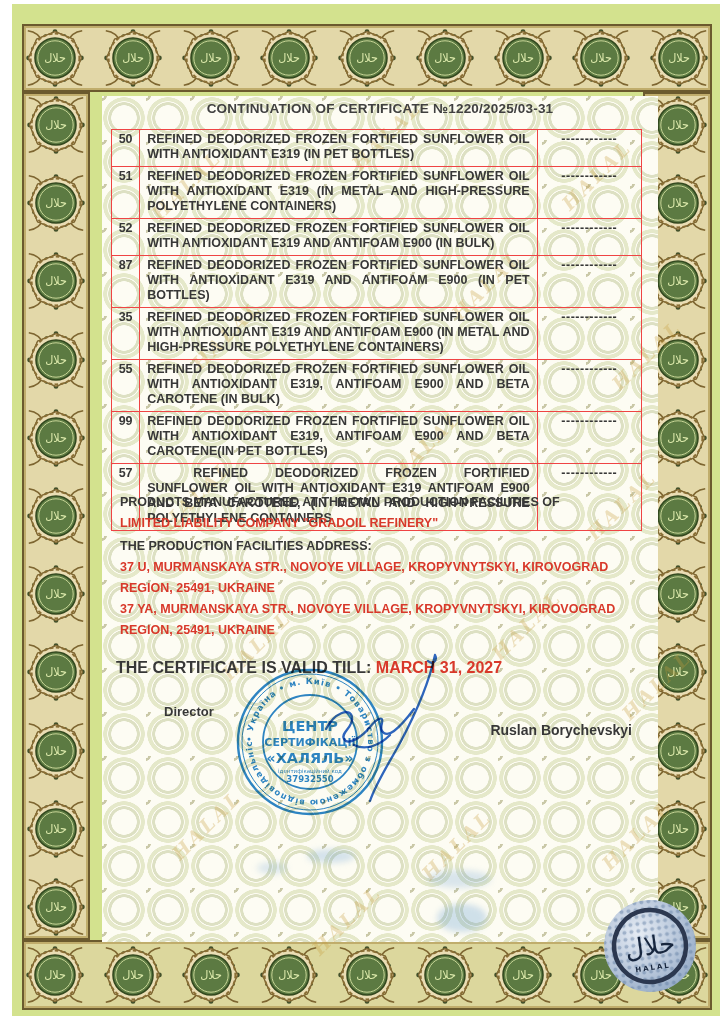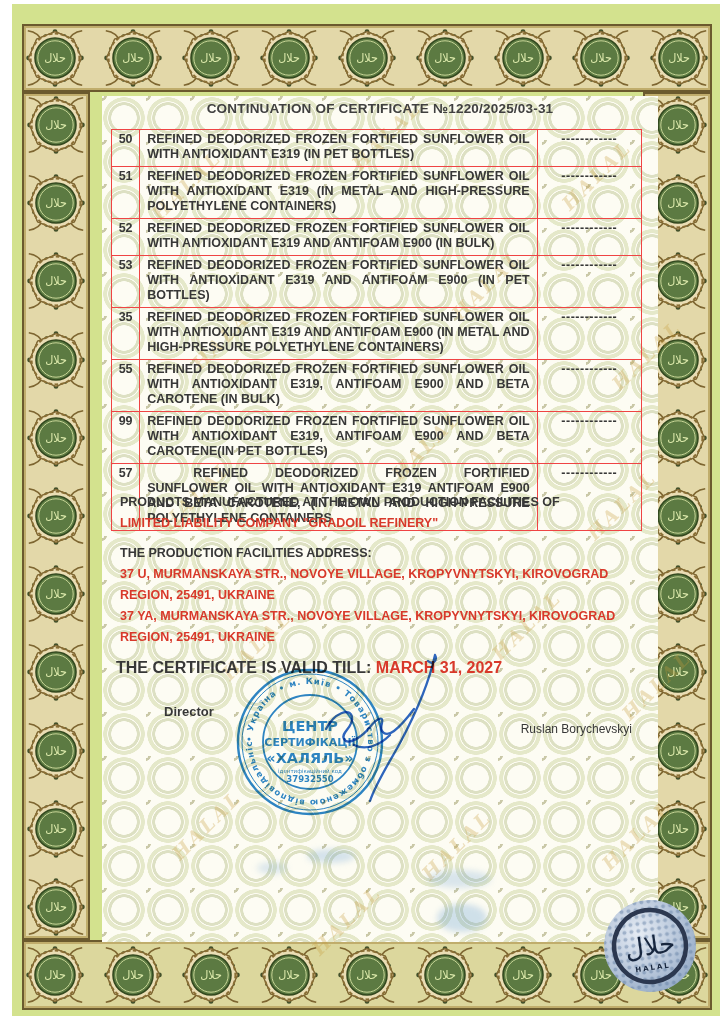--- a/index.html
+++ b/index.html
@@ -33,24 +33,24 @@
   table.tbl{position:absolute;left:99px;top:125px;width:531px;border-collapse:collapse;
             font-size:12.5px;font-weight:bold;color:#373737;}
   .tbl td{border:1px solid #ef4444;vertical-align:top;line-height:1.2;padding:2px 4px 4px;background:transparent;}
   td.no{width:26px;text-align:center;padding:2px 1px;}
   td.desc{width:403px;text-align:justify;padding:2px 7px 4px;margin-left:27px;}
   td.dash{width:102px;text-align:center;letter-spacing:.5px;}
   td.desc.indent{text-indent:46px;}
   .block{position:absolute;left:108px;top:488px;width:505px;font-size:12.5px;font-weight:bold;
          color:#373737;line-height:21px;}
   .red{color:#d8382a;}
-  .addr-head{margin-top:9px;}
+  .addr-head{margin-top:2px;}
   .valid{position:absolute;left:104px;top:655px;font-size:16px;font-weight:bold;color:#373737;}
   .director{position:absolute;left:108px;top:700px;font-size:13px;font-weight:bold;color:#373737;padding-left:44px;}
-  .dname{position:absolute;right:88px;top:718px;font-size:12px;font-weight:normal;color:#373737;text-align:right;}
+  .dname{position:absolute;right:88px;top:718px;font-size:14px;font-weight:bold;color:#373737;text-align:right;}
   
   .stamp{position:absolute;left:223px;top:662px;width:150px;height:152px;opacity:.93;mix-blend-mode:multiply;}
   .sig{position:absolute;left:302px;top:645px;width:140px;height:160px;mix-blend-mode:multiply;}
   .sm{position:absolute;border-radius:50%;filter:blur(3px);pointer-events:none;}
   .sm1{left:295px;top:845px;width:48px;height:14px;background:rgba(90,150,210,.25);}
   .sm2{left:415px;top:866px;width:64px;height:18px;background:rgba(90,150,210,.22);}
   .sm3{left:425px;top:900px;width:50px;height:28px;background:rgba(90,150,210,.28);}
   .sm4{left:245px;top:858px;width:30px;height:12px;background:rgba(90,150,210,.20);}
   .holo{position:absolute;left:590px;top:894px;width:96px;height:96px;transform:rotate(-8deg);}
   .hidden-defs{position:absolute;width:0;height:0;overflow:hidden;}
@@ -257,21 +257,21 @@
           <td class="no">51</td>
           <td class="desc">REFINED DEODORIZED FROZEN FORTIFIED SUNFLOWER OIL WITH ANTIOXIDANT E319 (IN METAL AND HIGH-PRESSURE POLYETHYLENE CONTAINERS)</td>
           <td class="dash">------------</td>
         </tr>
         <tr>
           <td class="no">52</td>
           <td class="desc">REFINED DEODORIZED FROZEN FORTIFIED SUNFLOWER OIL WITH ANTIOXIDANT E319 AND ANTIFOAM E900 (IN BULK)</td>
           <td class="dash">------------</td>
         </tr>
         <tr>
-          <td class="no">53</td>
+          <td class="no">87</td>
           <td class="desc">REFINED DEODORIZED FROZEN FORTIFIED SUNFLOWER OIL WITH ANTIOXIDANT E319 AND ANTIFOAM E900 (IN PET BOTTLES)</td>
           <td class="dash">------------</td>
         </tr>
         <tr>
           <td class="no">35</td>
           <td class="desc">REFINED DEODORIZED FROZEN FORTIFIED SUNFLOWER OIL WITH ANTIOXIDANT E319 AND ANTIFOAM E900 (IN METAL AND HIGH-PRESSURE POLYETHYLENE CONTAINERS)</td>
           <td class="dash">------------</td>
         </tr>
         <tr>
           <td class="no">55</td>

